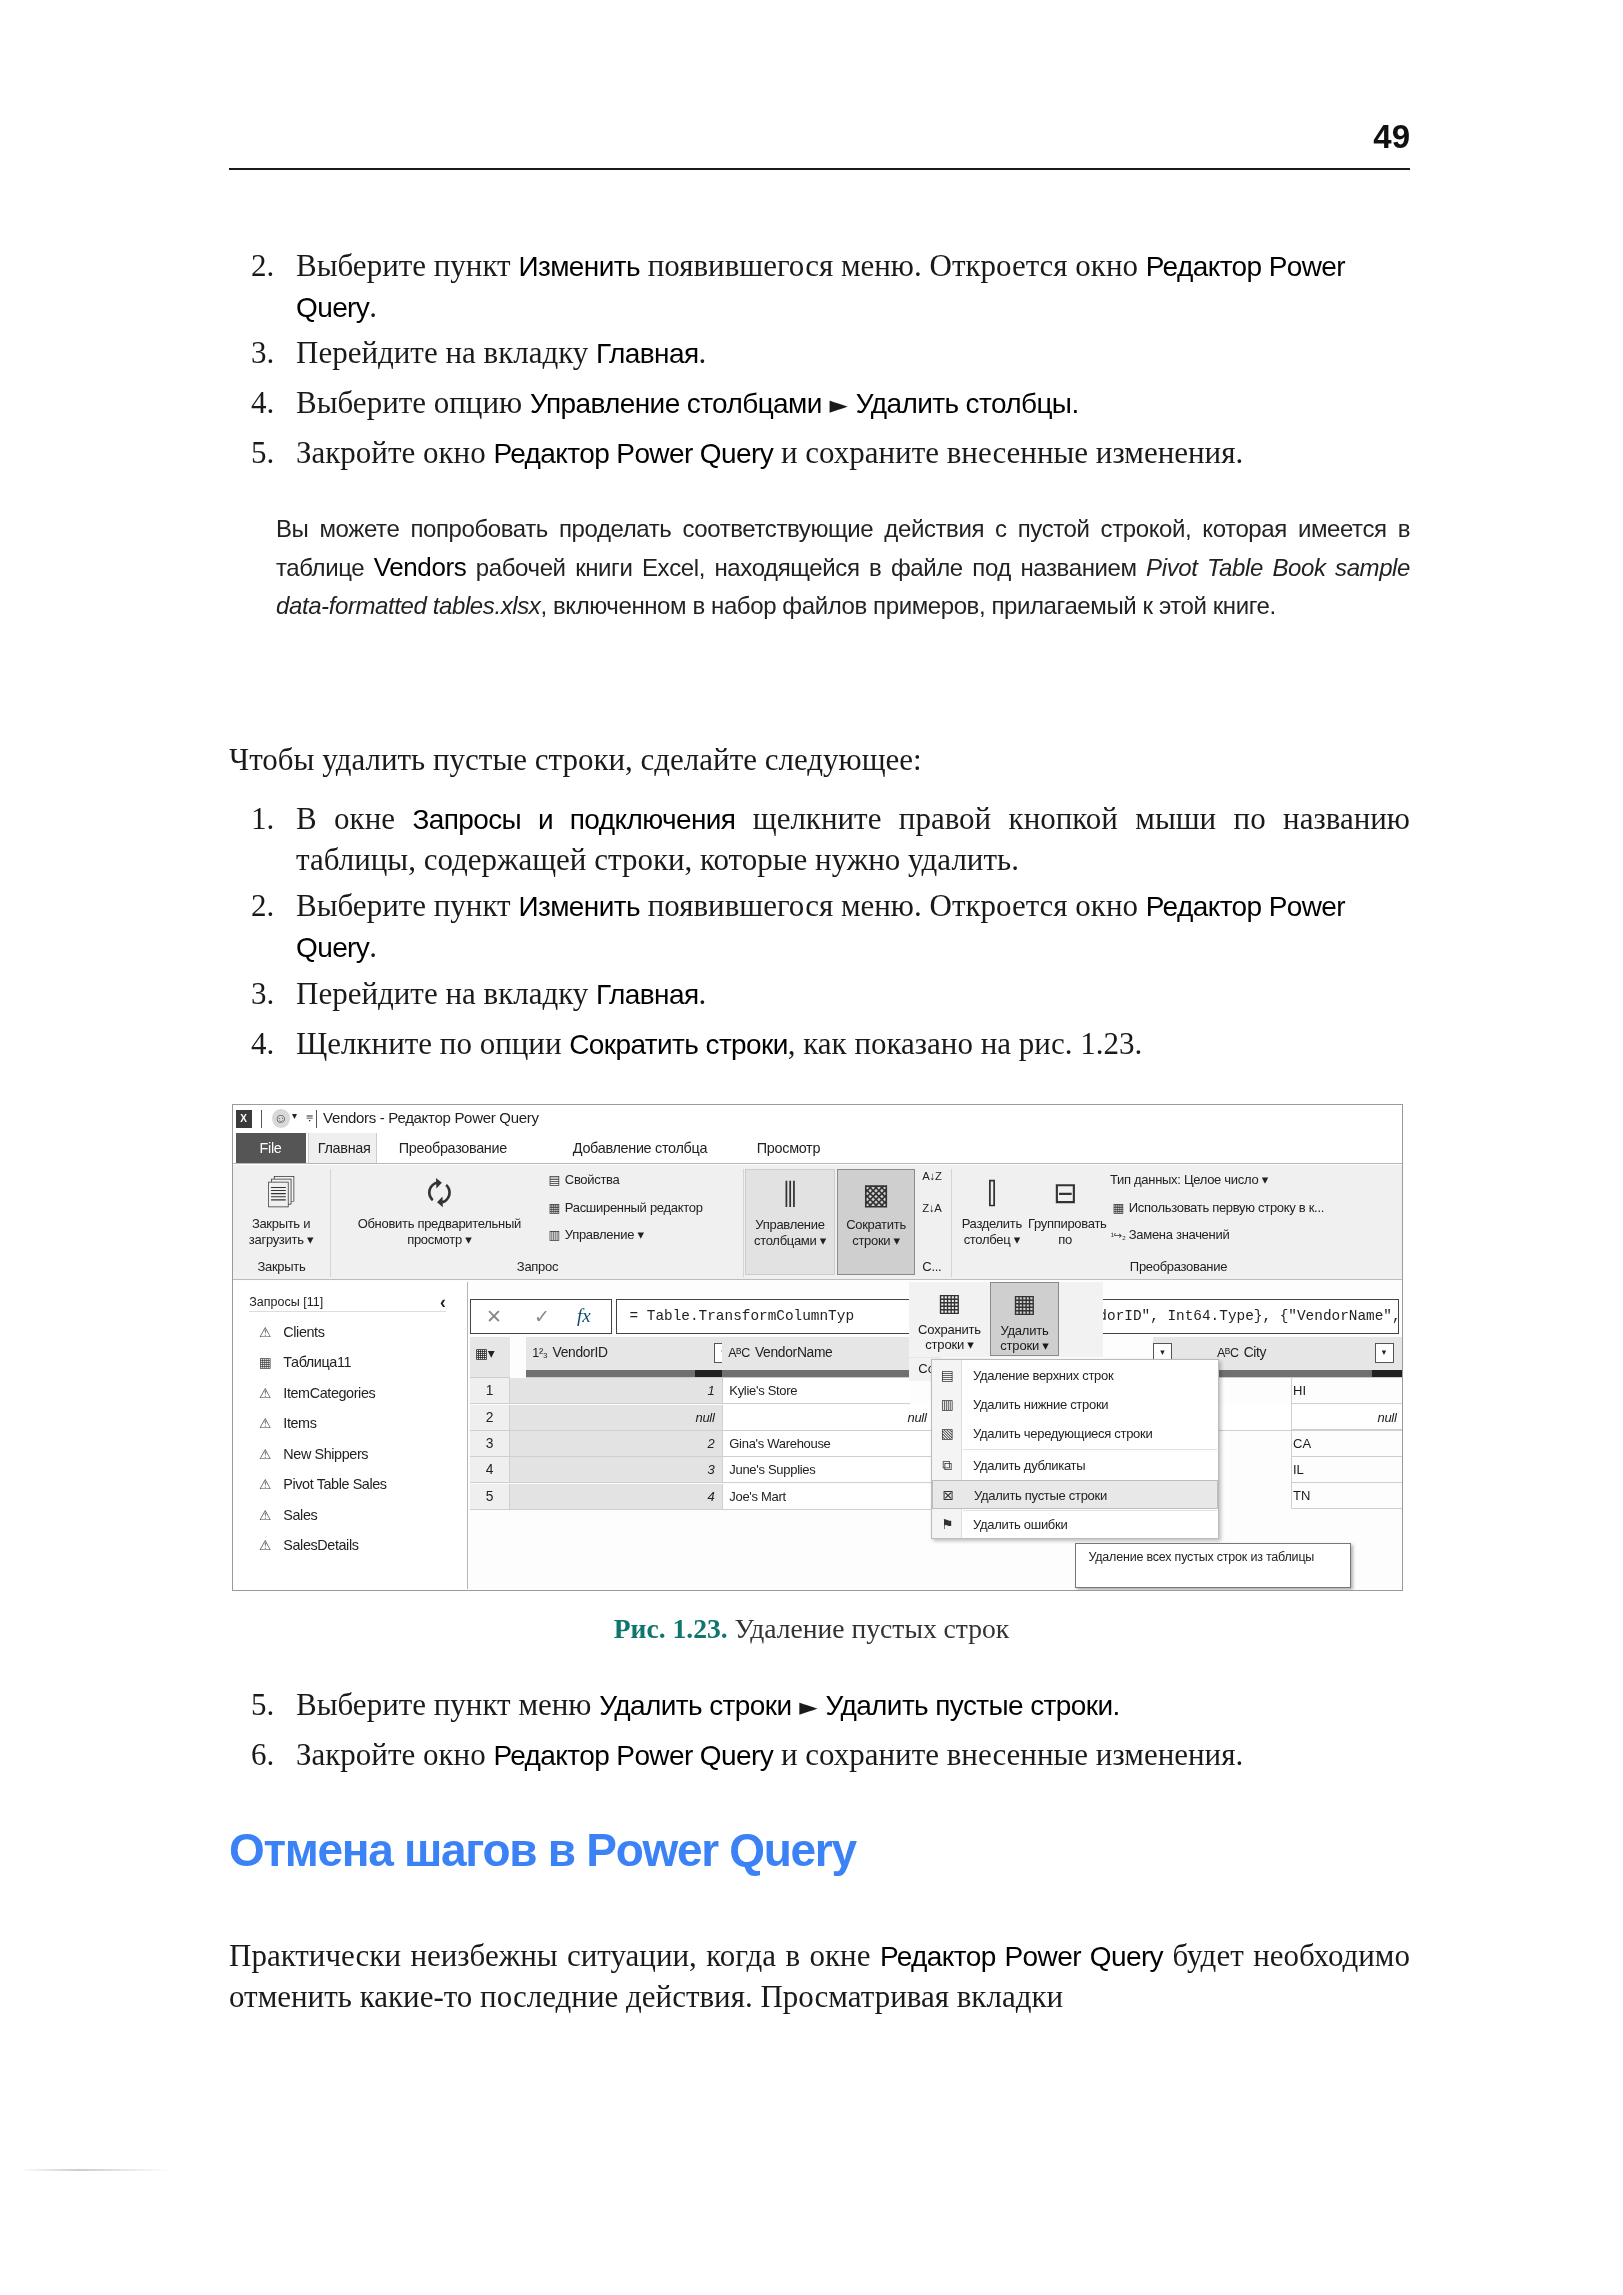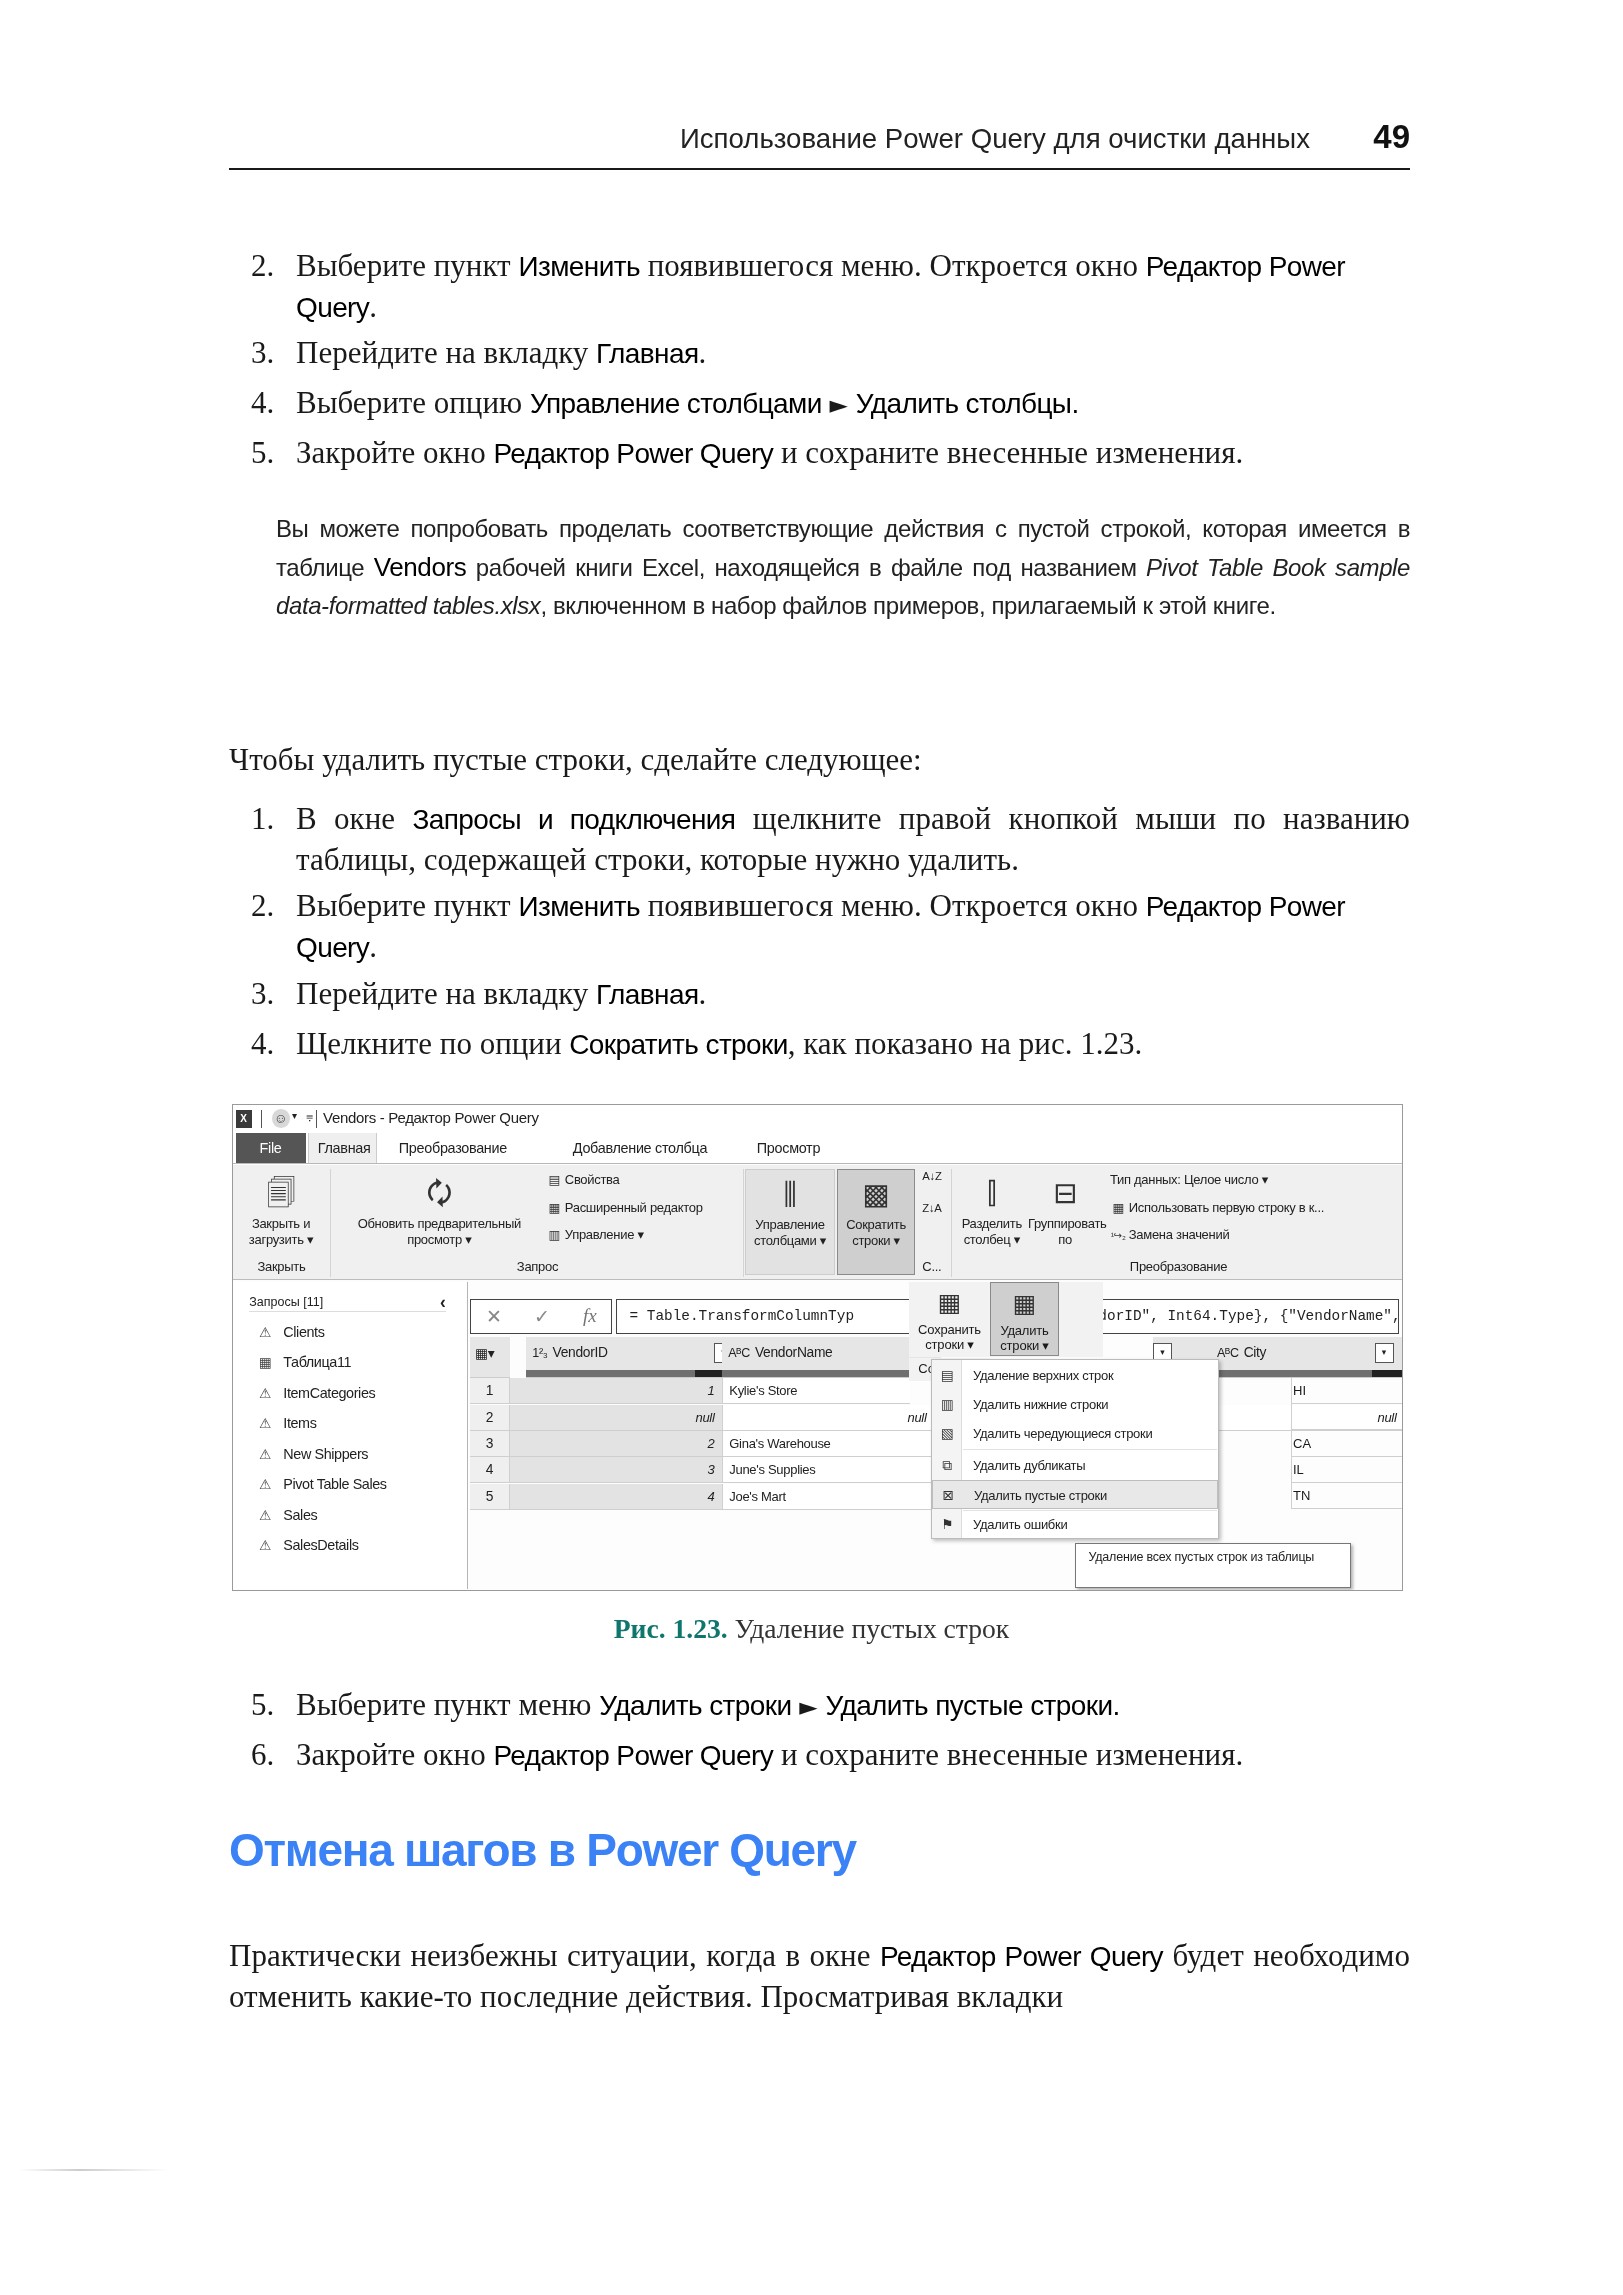--- a/index.html
+++ b/index.html
@@ -105,21 +105,20 @@
   #caption b { color:#0f766e; }
 
   #section-heading { position:absolute; left:229px; top:1823px; font-family:"Liberation Sans", sans-serif; font-weight:bold; font-size:46px; letter-spacing:-1.3px; color:#3b82f6; }
   #body-para { position:absolute; left:229px; top:1936px; width:1181px; font-size:31px; line-height:40px; text-align:justify; }
   #footer-smudge { position:absolute; left:19px; top:2169px; width:150px; height:1.9px; background:linear-gradient(to right, rgba(200,200,200,0), #ccc 40%, rgba(220,220,220,0)); }
 </style>
 </head>
 <body>
 
 <div id="running-header">
-  <span class="title sans">Использование Power Query для очистки данных</span>
   <span class="pageno sans">49</span>
 </div>
 <div id="header-rule"></div>
 
 <div class="step serif" style="top:246px;">
   <span class="num">2.</span>
   <span class="body"><span>Выберите пункт </span><span class="ref">Изменить</span><span> появившегося меню. Откроется окно </span><span class="ref">Редактор Power Query</span><span>.</span></span>
 </div>
 <div class="step serif" style="top:333px;">
   <span class="num">3.</span>
@@ -244,21 +243,21 @@
     <div class="qitem" style="top:129px;"><span class="qico">⚠</span><span>Items</span></div>
     <div class="qitem" style="top:160px;"><span class="qico">⚠</span><span>New Shippers</span></div>
     <div class="qitem" style="top:190px;"><span class="qico">⚠</span><span>Pivot Table Sales</span></div>
     <div class="qitem" style="top:221px;"><span class="qico">⚠</span><span>Sales</span></div>
     <div class="qitem" style="top:251px;"><span class="qico">⚠</span><span>SalesDetails</span></div>
   </div>
 
   <div class="fx-box">
     <span style="left:15px;">✕</span>
     <span style="left:63px;">✓</span>
-    <span style="left:112px; color:#737373; font-style:italic; font-family:'Liberation Serif',serif;">fx</span>
+    <span style="left:106px; color:#0c4a6e; font-style:italic; font-family:'Liberation Serif',serif;">fx</span>
   </div>
   <div class="formula">
     <span>= Table.TransformColumnTyp</span>
     <span style="position:absolute; left:395px;">rs",{{"VendorID", Int64.Type}, {"VendorName",</span>
   </div>
 
   <div class="grid">
     <div class="ghead" style="left:0; width:40px;">
       <span class="hlabel" style="left:5px;">▦▾</span>
     </div>

